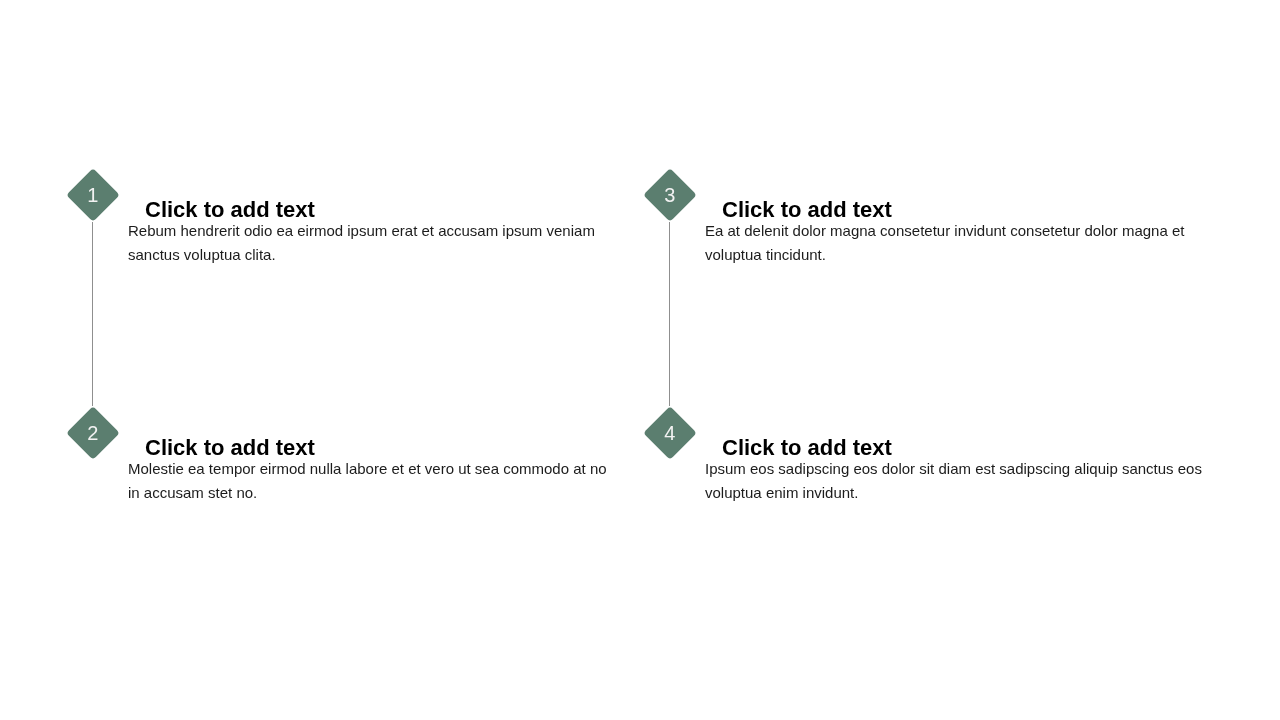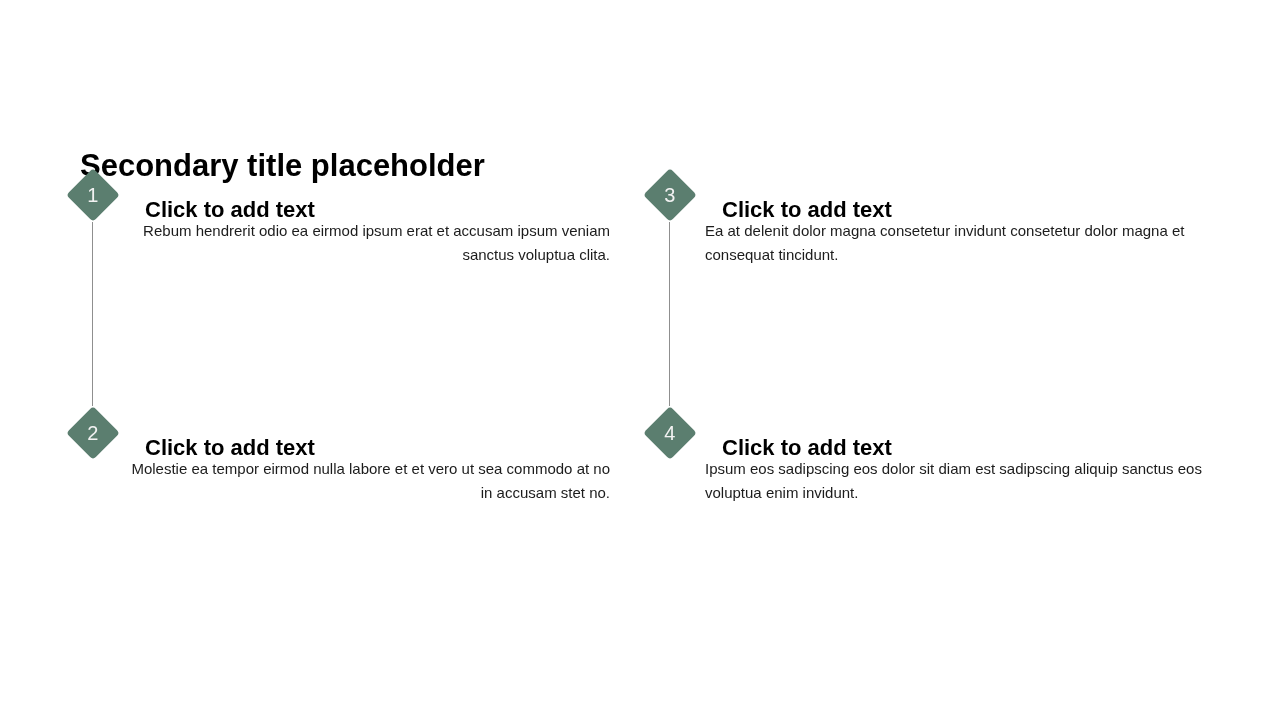--- a/index.html
+++ b/index.html
@@ -63,38 +63,37 @@
     margin: 17px;
   }
   .item-body {
     position: absolute;
     left: 54px;
     top: 43px;
     font-size: 15px;
     line-height: 24px;
     color: var(--body-text, #1c1c1c);
   }
-  .col-left  .item-body { width: 482px; text-align: right; }
+  .col-left  .item-body { width: 482px; }
   .col-right .item-body { width: 528px; }
   .connector {
     position: absolute;
     width: 1px;
     height: 184px;
     top: 222px;
     background: var(--connector-line, #8f8f8f);
   }
   .connector.c1 { left: 92px; }
   .connector.c2 { left: 669px; }
 </style>
 </head>
 <body>
 
 <div class="slide">
 
-  <h1 class="slide-title">Secondary title placeholder</h1>
 
   <div class="connector c1"></div>
   <div class="connector c2"></div>
 
   <div class="timeline-item pos-r1c1 col-left">
     <div class="diamond">
       <span class="num">1</span>
     </div>
     <h2 class="item-heading">Click to add text</h2>
     <div class="item-body">Rebum hendrerit odio ea eirmod ipsum erat et accusam ipsum veniam sanctus voluptua clita.</div>
@@ -106,21 +105,21 @@
     </div>
     <h2 class="item-heading">Click to add text</h2>
     <div class="item-body">Molestie ea tempor eirmod nulla labore et et vero ut sea commodo at no in accusam stet no.</div>
   </div>
 
   <div class="timeline-item pos-r1c2 col-right">
     <div class="diamond">
       <span class="num">3</span>
     </div>
     <h2 class="item-heading">Click to add text</h2>
-    <div class="item-body">Ea at delenit dolor magna consetetur invidunt consetetur dolor magna et consequat tincidunt.</div>
+    <div class="item-body">Ea at delenit dolor magna consetetur invidunt consetetur dolor magna et voluptua tincidunt.</div>
   </div>
 
   <div class="timeline-item pos-r2c2 col-right">
     <div class="diamond">
       <span class="num">4</span>
     </div>
     <h2 class="item-heading">Click to add text</h2>
     <div class="item-body">Ipsum eos sadipscing eos dolor sit diam est sadipscing aliquip sanctus eos voluptua enim invidunt.</div>
   </div>
 

